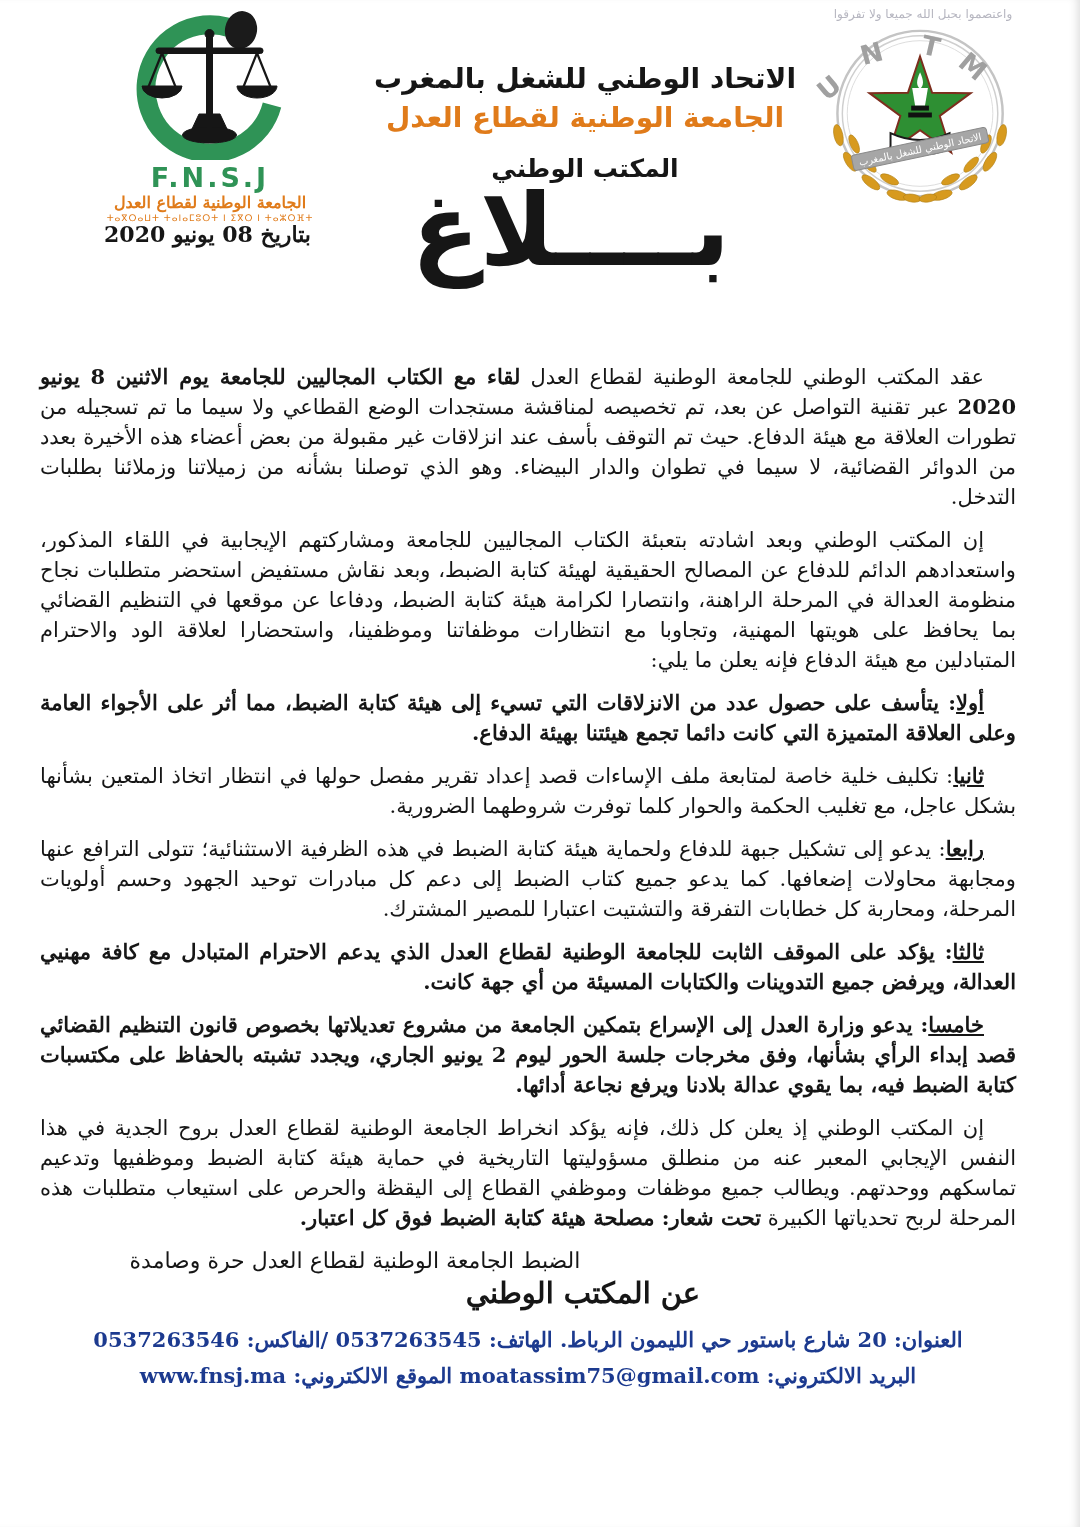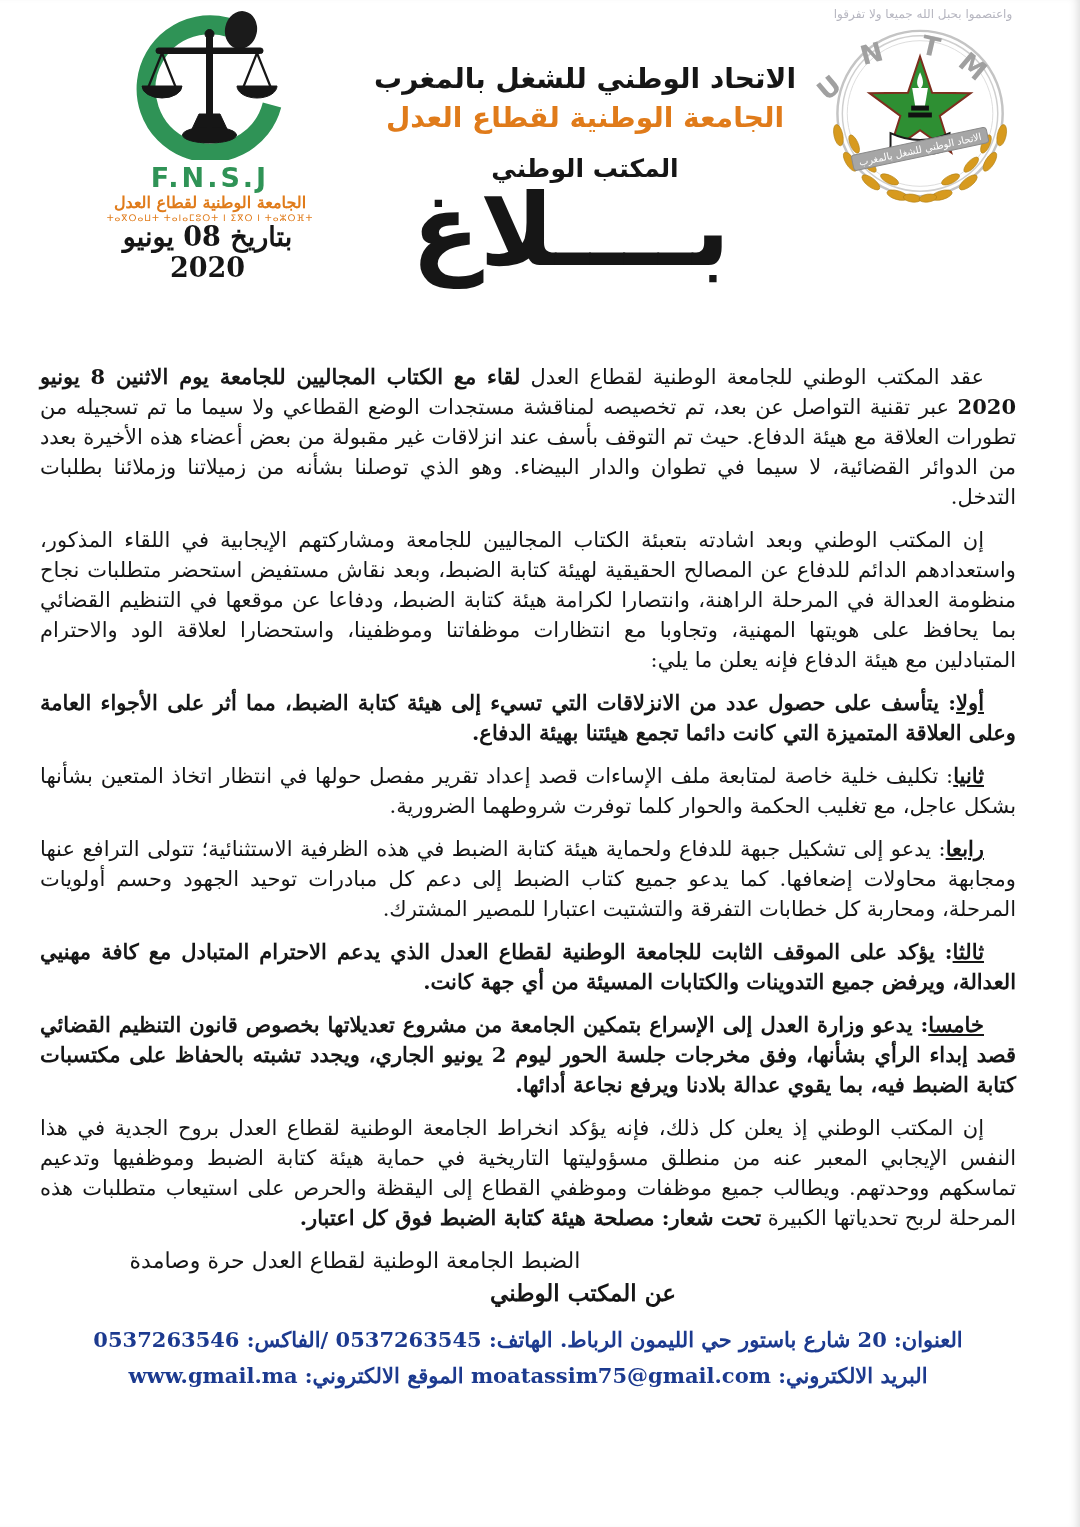--- a/index.html
+++ b/index.html
@@ -10,41 +10,41 @@
     box-shadow:inset -8px 0 10px -6px rgba(0,0,0,.15);
   }
   
   .header{position:relative;height:326px;}
   .fnsj{position:absolute;left:95px;top:10px;width:230px;text-align:center;}
   .fnsj-acronym{color:#2f9356;font-weight:bold;font-size:27px;letter-spacing:3px;
     font-family:"DejaVu Sans","Liberation Sans",sans-serif;line-height:1.05;}
   .fnsj-name{color:#e07b1a;font-weight:bold;font-size:16px;margin-top:2px;line-height:1.1;}
   .fnsj-tif{color:#e07b1a;font-size:9px;letter-spacing:1px;margin-top:2px;line-height:1;}
   .date-line{position:absolute;left:100px;top:221px;width:215px;text-align:center;
-    font-weight:bold;font-size:27px;}
+    font-weight:bold;font-size:22px;}
   .center-head{position:absolute;left:350px;top:62px;width:470px;text-align:center;
     font-family:"DejaVu Sans","Liberation Sans",sans-serif;}
   .ch-union{font-size:28px;font-weight:bold;line-height:1.2;}
   .ch-fed{font-size:28px;font-weight:bold;color:#e07b1a;line-height:1.2;margin-top:5px;}
   .ch-office{font-size:25px;font-weight:bold;line-height:1.2;margin-top:20px;}
   .doc-title{position:absolute;left:400px;top:168px;width:330px;text-align:right;
     font-size:100px;font-weight:bold;line-height:1.25;
     font-family:"DejaVu Sans","Liberation Sans",sans-serif;}
   .untm{position:absolute;left:798px;top:8px;width:250px;text-align:center;}
   .untm-slogan{color:#b6b6c0;font-size:12px;line-height:1.1;margin-bottom:2px;}
   
   .doc-body{padding:4px 64px 0 40px;margin-top:32px;}
   .p{font-size:21px;line-height:30px;text-align:justify;text-indent:32px;
      margin:0 0 13px 0;}
   .bold{font-weight:bold;}
   .item-label{font-weight:bold;text-decoration:underline;}
   .salute{width:520px;margin:4px auto 2px 55px;text-align:center;
      font-size:22px;line-height:30px;}
   .signature{text-align:center;margin:0 0 14px 0;margin-left:110px;
-     font-weight:bold;font-size:23px;line-height:30px;}
+     font-weight:bold;font-size:29px;line-height:30px;}
   .footer{text-align:center;color:#1c3a8f;font-weight:bold;font-size:21px;line-height:36px;}
   .ltr{direction:ltr;unicode-bidi:embed;}
 </style>
 </head>
 <body>
 
 <div class="page">
 
   <div class="header">
 
@@ -148,17 +148,17 @@
 
     <p class="p bold"><span class="item-label">خامسا</span><span>: يدعو وزارة العدل إلى الإسراع بتمكين الجامعة من مشروع تعديلاتها بخصوص قانون التنظيم القضائي قصد إبداء الرأي بشأنها، وفق مخرجات جلسة الحور ليوم 2 يونيو الجاري، ويجدد تشبته بالحفاظ على مكتسبات كتابة الضبط فيه، بما يقوي عدالة بلادنا ويرفع نجاعة أدائها.</span></p>
 
     <p class="p"><span>إن المكتب الوطني إذ يعلن كل ذلك، فإنه يؤكد انخراط الجامعة الوطنية لقطاع العدل بروح الجدية في هذا النفس الإيجابي المعبر عنه من منطلق مسؤوليتها التاريخية في حماية هيئة كتابة الضبط وموظفيها وتدعيم تماسكهم ووحدتهم. ويطالب جميع موظفات وموظفي القطاع إلى اليقظة والحرص على استيعاب متطلبات هذه المرحلة لربح تحدياتها الكبيرة </span><span class="bold">تحت شعار: مصلحة هيئة كتابة الضبط فوق كل اعتبار.</span></p>
 
     <div class="salute">الضبط الجامعة الوطنية لقطاع العدل حرة وصامدة</div>
     <div class="signature">عن المكتب الوطني</div>
 
     <div class="footer">
       <div>العنوان: 20 شارع باستور حي الليمون الرباط. الهاتف: 0537263545 /الفاكس: 0537263546</div>
-      <div><span>البريد الالكتروني: </span><span class="ltr">moatassim75@gmail.com</span><span> الموقع الالكتروني: </span><span class="ltr">www.gmail.ma</span></div>
+      <div><span>البريد الالكتروني: </span><span class="ltr">moatassim75@gmail.com</span><span> الموقع الالكتروني: </span><span class="ltr">www.fnsj.ma</span></div>
     </div>
 
   </div>
 </div>
 
 </body></html>

